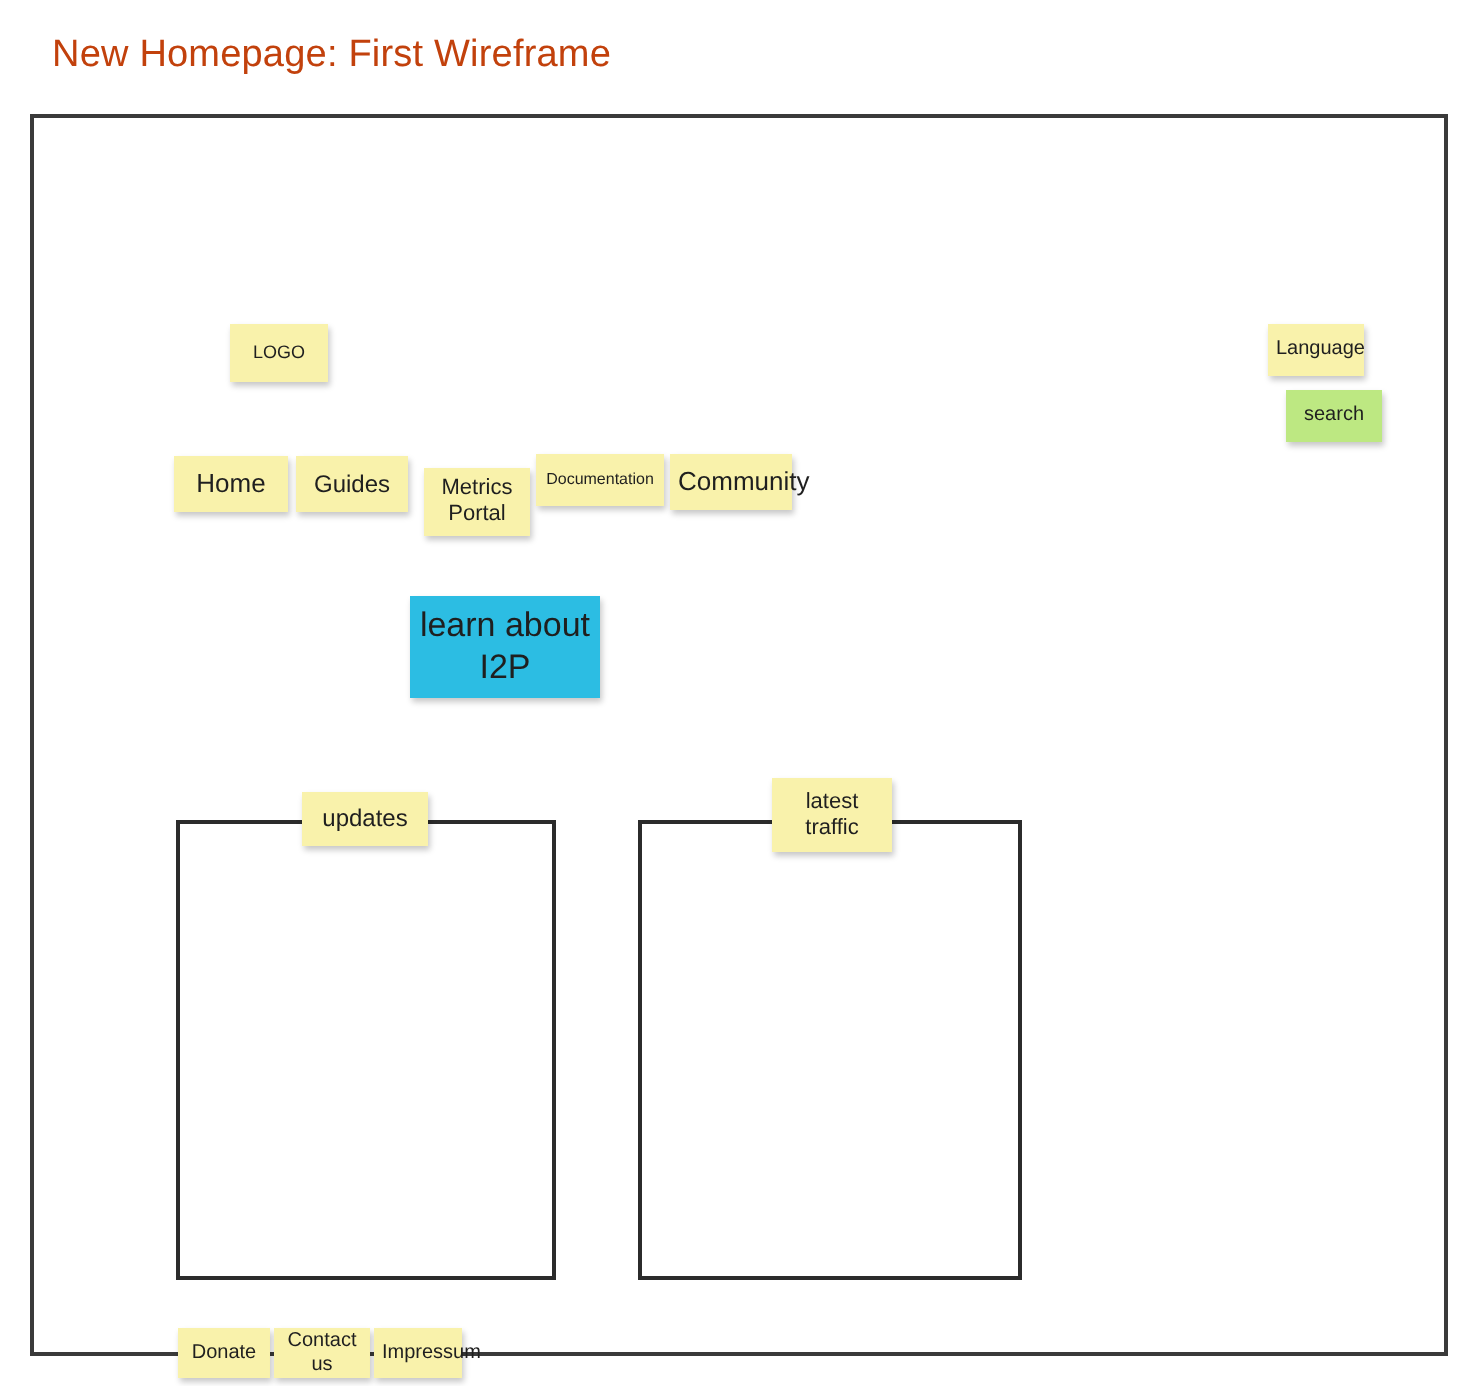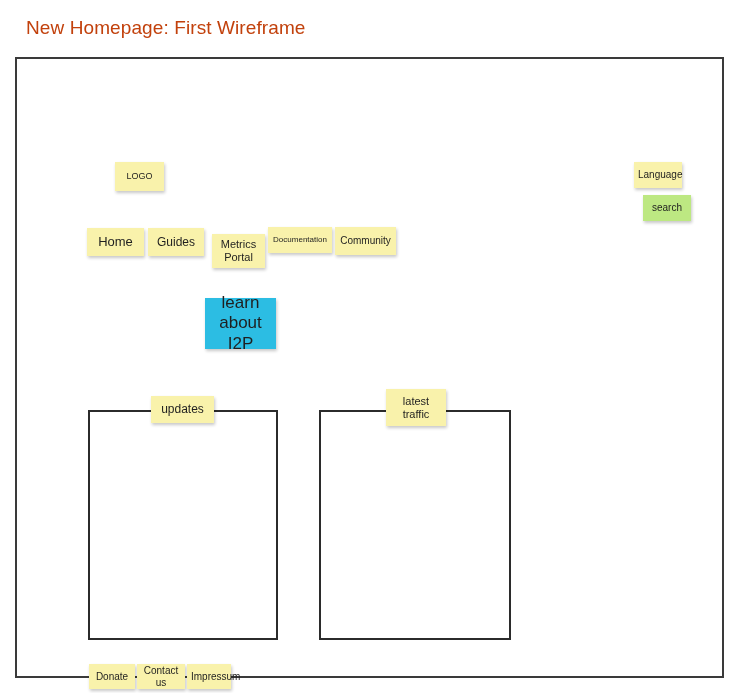--- a/index.html
+++ b/index.html
@@ -63,24 +63,24 @@
 
   
   #note-logo        { left: 70px;  top: 103px; width: 49px;  height: 29px; font-size: 9px; margin-left: 28px; }
   #note-language    { left: 617px; top: 103px; width: 48px;  height: 26px; font-size: 10px; }
   #note-search      { left: 626px; top: 136px; width: 48px;  height: 26px; font-size: 10px; }
 
   #note-nav-home          { left: 70px;  top: 169px; width: 57px; height: 28px; font-size: 13px; }
   #note-nav-guides        { left: 131px; top: 169px; width: 56px; height: 28px; font-size: 12px; }
   #note-nav-metrics       { left: 195px; top: 175px; width: 53px; height: 34px; font-size: 11px; }
   #note-nav-documentation { left: 251px; top: 168px; width: 64px; height: 26px; font-size: 8px; }
-  #note-nav-community     { left: 318px; top: 168px; width: 61px; height: 28px; font-size: 10px; }
+  #note-nav-community     { left: 318px; top: 168px; width: 61px; height: 28px; font-size: 13px; }
 
   #note-install-i2p  { left: 71px;  top: 239px; width: 97px; height: 53px; font-size: 17px; }
-  #note-learn-i2p    { left: 188px; top: 239px; width: 71px; height: 51px; font-size: 17px; }
+  #note-learn-i2p    { left: 188px; top: 239px; width: 95px; height: 51px; font-size: 17px; }
 
   #note-updates        { left: 134px; top: 337px; width: 63px; height: 27px; font-size: 12px; z-index: 5; justify-content: flex-end; }
   #note-latest-traffic { left: 369px; top: 330px; width: 60px; height: 37px; font-size: 11px; z-index: 5; }
 
   #note-footer-donate    { left: 72px;  top: 605px; width: 46px; height: 25px; font-size: 10px; }
   #note-footer-contact   { left: 120px; top: 605px; width: 48px; height: 25px; font-size: 10px; }
   #note-footer-impressum { left: 170px; top: 605px; width: 44px; height: 25px; font-size: 10px; }
 
   
   .panel-box {

